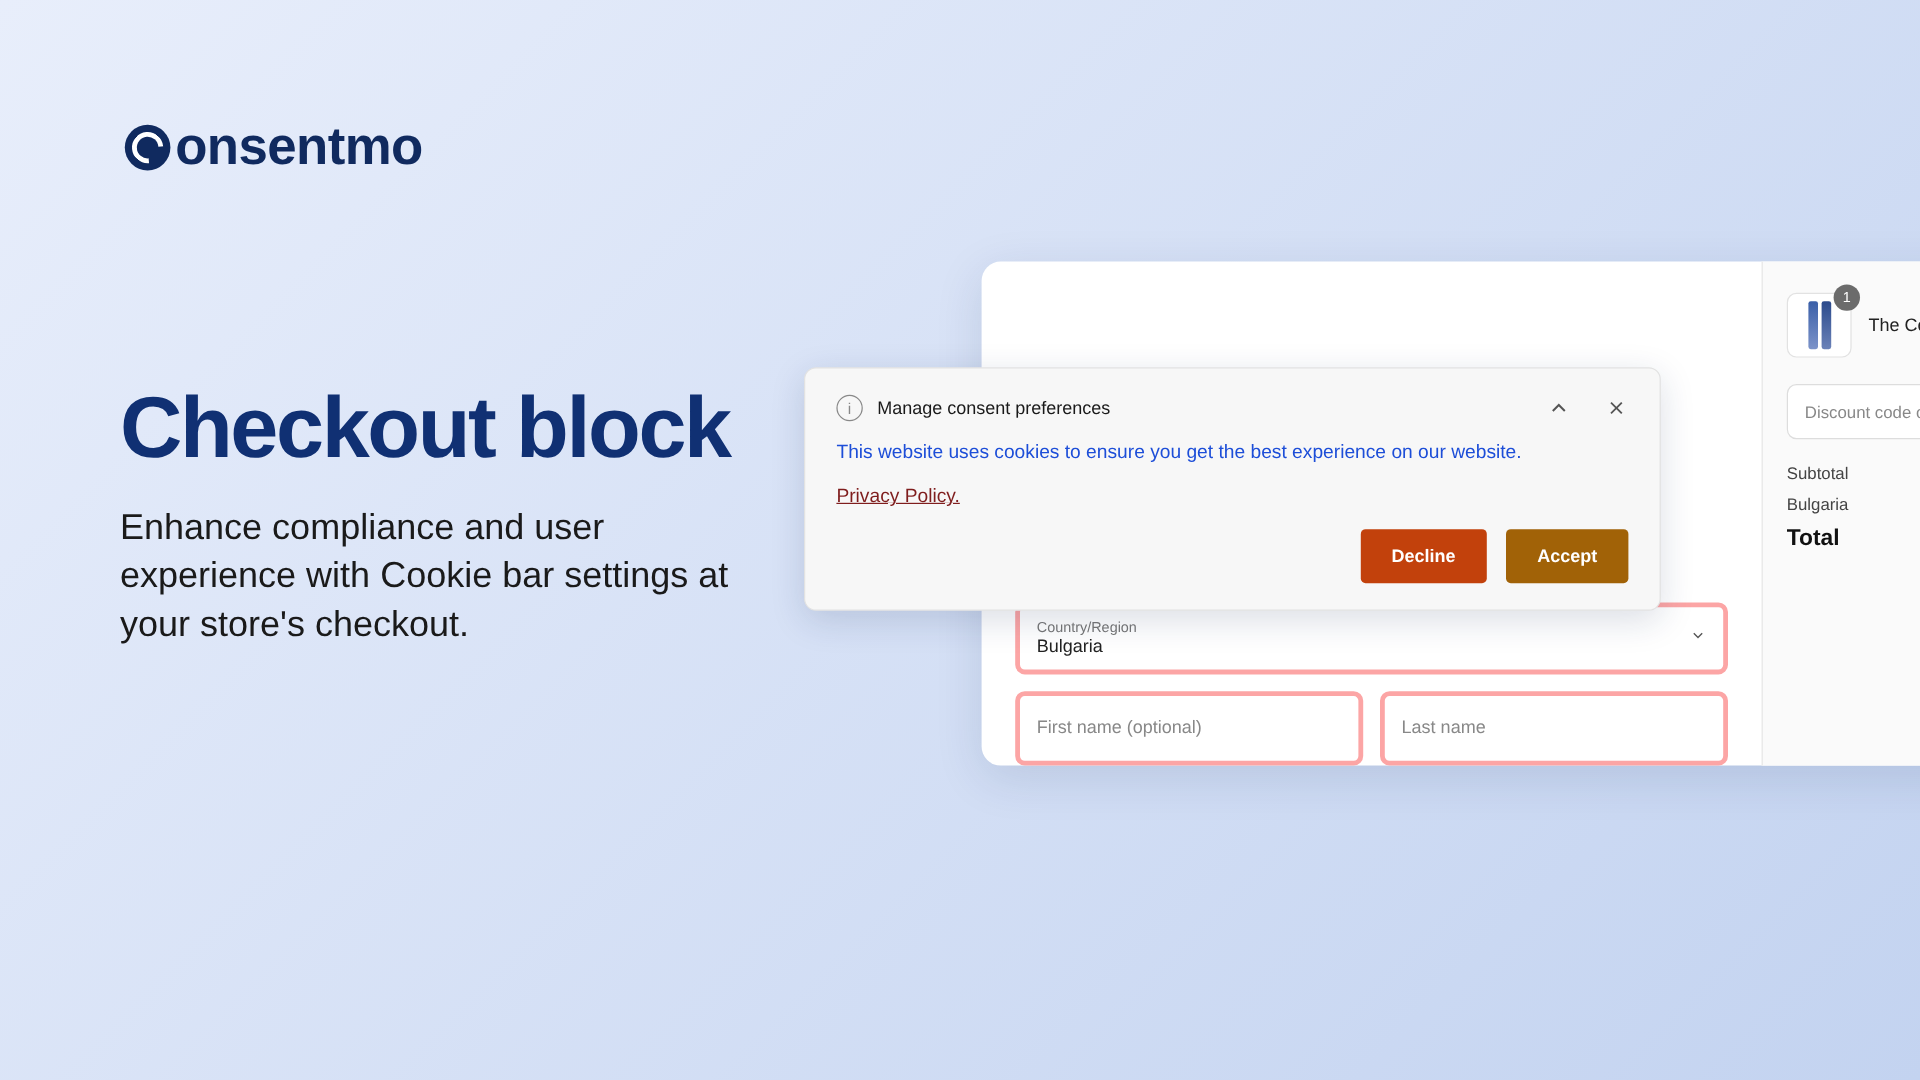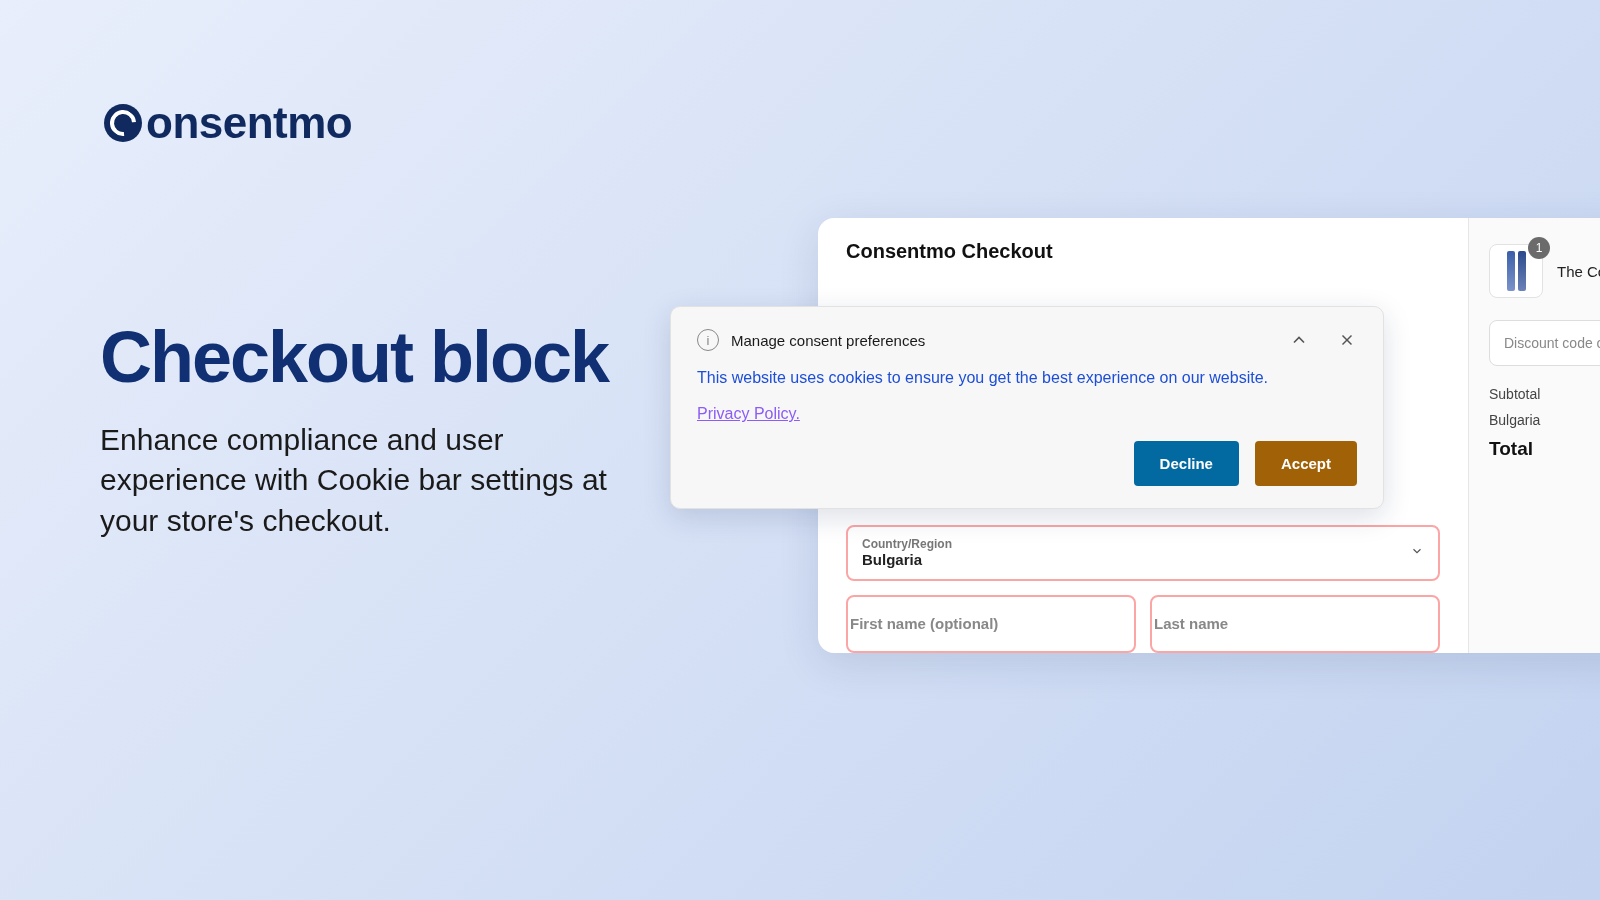--- a/index.html
+++ b/index.html
@@ -104,26 +104,25 @@
 
 .section-title {
   font-size: 22px;
   font-weight: 600;
   color: #111;
   margin-bottom: 16px;
   margin-top: 220px;
 }
 
 .field {
-  border: 2px solid #fca5a5;
+  border: 4px solid #fca5a5;
   border-radius: 8px;
   padding: 10px 14px;
   background: #fff;
   position: relative;
-  font-weight: bold;
 }
 .field-label {
   font-size: 12px;
   color: #777;
   display: block;
 }
 .field-value {
   font-size: 15px;
   color: #222;
 }
@@ -131,21 +130,21 @@
   position: absolute;
   right: 14px;
   top: 50%;
   transform: translateY(-50%);
 }
 .row2 {
   display: flex;
   gap: 14px;
   margin-top: 14px;
 }
-.row2 .field { flex: 1; padding: 18px 2px; }
+.row2 .field { flex: 1; padding: 18px 14px; }
 .ph { color: #888; font-size: 15px; }
 
 
 .cart-item {
   display: flex;
   align-items: center;
   gap: 14px;
   margin-bottom: 22px;
 }
 .cart-thumb {
@@ -252,58 +251,57 @@
 }
 .consent-body {
   margin-top: 16px;
   font-size: 16px;
   color: #1d4ed8;
   line-height: 1.4;
 }
 .consent-link {
   display: inline-block;
   margin-top: 16px;
-  color: #8b5cf6;
+  color: #7f1d1d;
   text-decoration: underline;
   font-size: 16px;
 }
 .consent-actions {
   margin-top: 18px;
   display: flex;
   justify-content: flex-end;
   gap: 16px;
 }
 .btn {
   padding: 14px 26px;
   border: none;
   border-radius: 4px;
   font-size: 15px;
   font-weight: 600;
   cursor: pointer;
   color: #fff;
 }
-.btn-decline { background: #0369a1; }
+.btn-decline { background: #c2410c; }
 .btn-accept { background: #a16207; }
 </style>
 </head>
 <body>
 
 <div class="logo">
   <div class="logo-mark"></div>
   <span class="logo-text">onsentmo</span>
 </div>
 
 <div class="hero">
   <h1 class="hero-title">Checkout block</h1>
   <p class="hero-sub">Enhance compliance and user experience with Cookie bar settings at your store's checkout.</p>
 </div>
 
 <div class="checkout">
   <div class="checkout-main">
-    <div class="checkout-title">Consentmo Checkout</div>
 
     <div class="section-title">Delivery</div>
 
     <div class="field">
       <span class="field-label">Country/Region</span>
       <span class="field-value">Bulgaria</span>
       <span class="field-chevron">
         <svg width="14" height="14" viewBox="0 0 24 24" fill="none" stroke="#555" stroke-width="2">
             <polyline points="6 9 12 15 18 9"></polyline>
           </svg>

